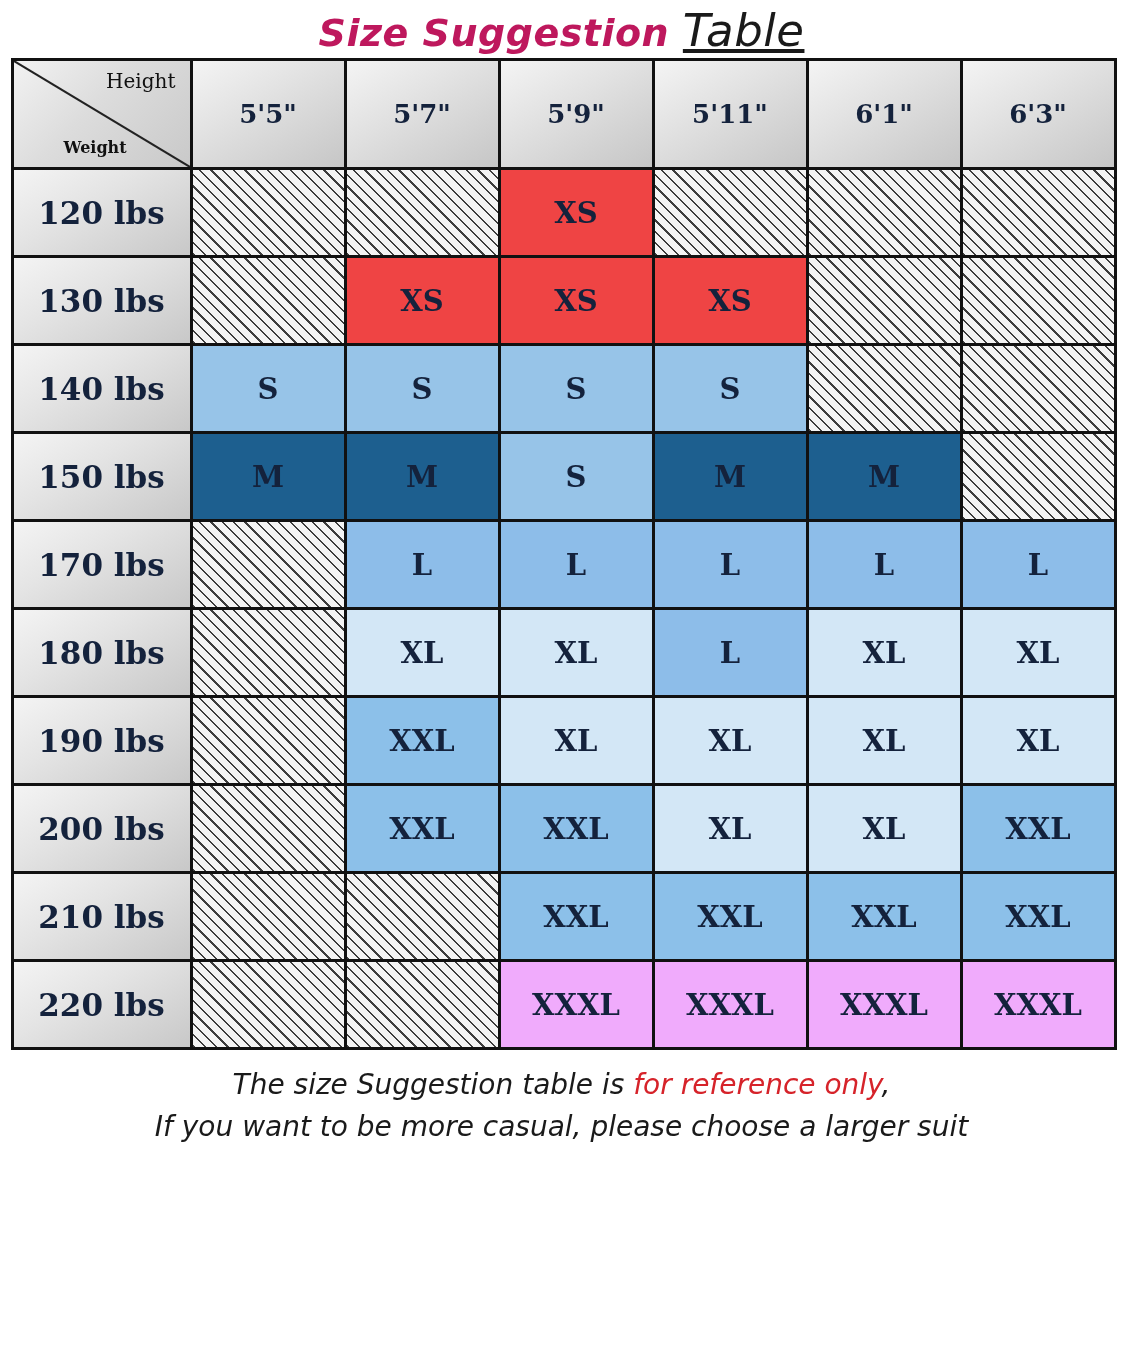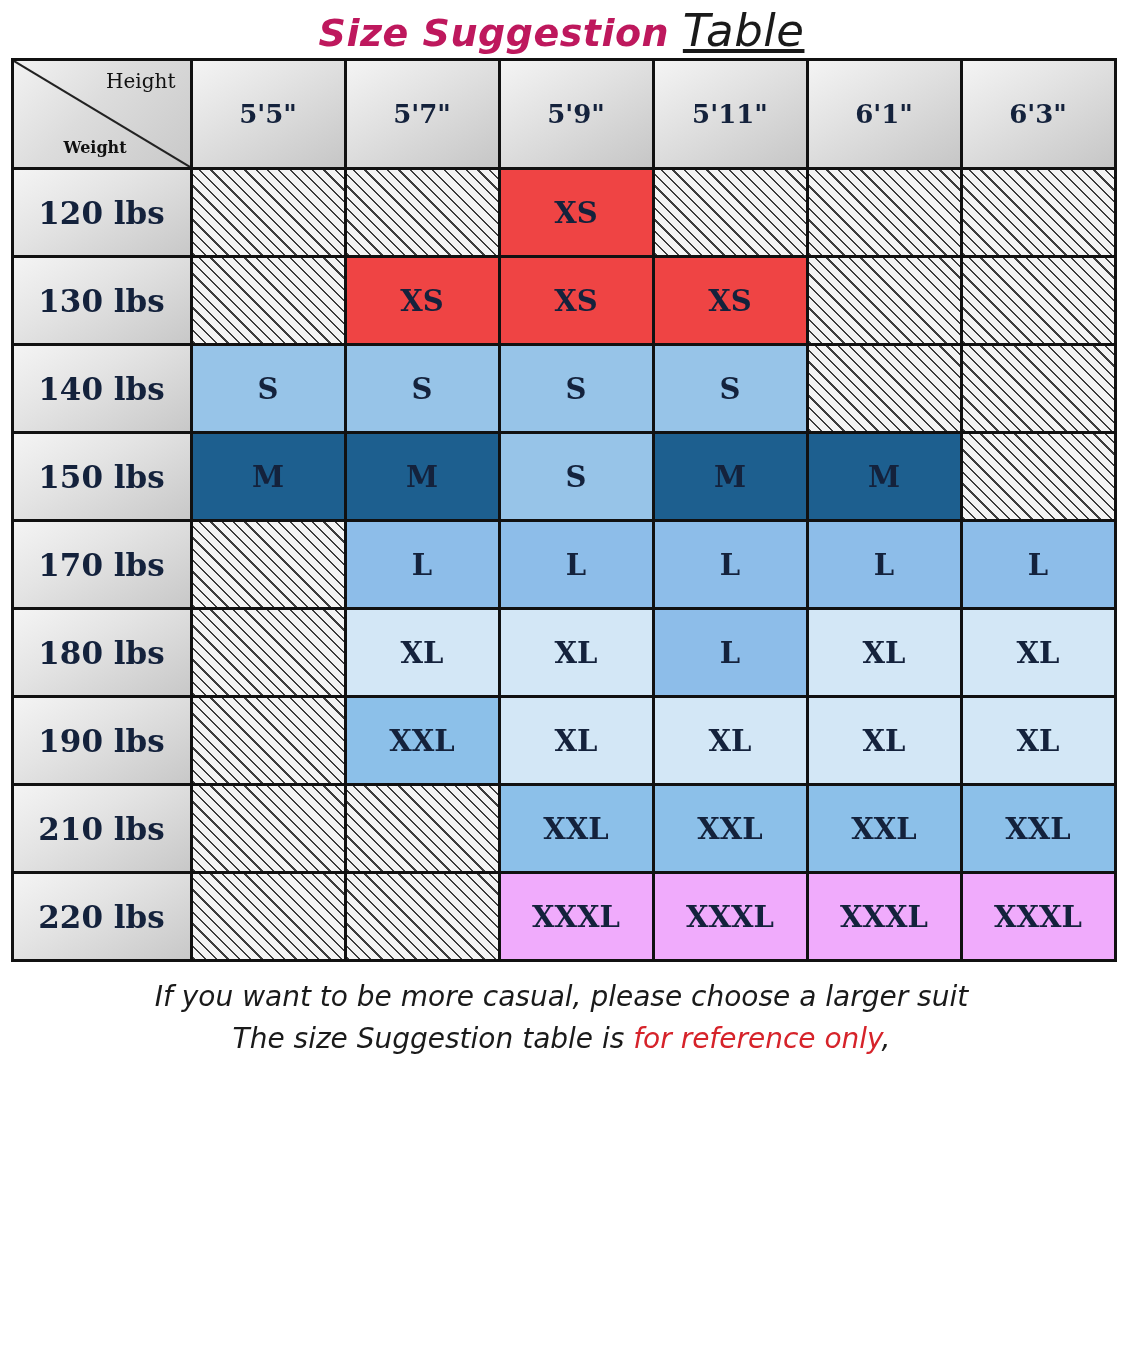--- a/index.html
+++ b/index.html
@@ -238,20 +238,29 @@
         <tr>
           <td class="row-head">190 lbs</td>
           <td class="cell c-none"></td>
           <td class="cell c-xxl">XXL</td>
           <td class="cell c-xl">XL</td>
           <td class="cell c-xl">XL</td>
           <td class="cell c-xl">XL</td>
           <td class="cell c-xl">XL</td>
         </tr>
         <tr>
+          <td class="row-head">200 lbs</td>
+          <td class="cell c-none"></td>
+          <td class="cell c-xxl">XXL</td>
+          <td class="cell c-xxl">XXL</td>
+          <td class="cell c-xl">XL</td>
+          <td class="cell c-xl">XL</td>
+          <td class="cell c-xxl">XXL</td>
+        </tr>
+        <tr>
           <td class="row-head">210 lbs</td>
           <td class="cell c-none"></td>
           <td class="cell c-none"></td>
           <td class="cell c-xxl">XXL</td>
           <td class="cell c-xxl">XXL</td>
           <td class="cell c-xxl">XXL</td>
           <td class="cell c-xxl">XXL</td>
         </tr>
         <tr>
           <td class="row-head">220 lbs</td>
@@ -260,17 +269,17 @@
           <td class="cell c-xxxl">XXXL</td>
           <td class="cell c-xxxl">XXXL</td>
           <td class="cell c-xxxl">XXXL</td>
           <td class="cell c-xxxl">XXXL</td>
         </tr>
       </tbody>
   </table>
 </div>
 
 <div class="footer">
-  <div class="line">If you want to be more casual, please choose a larger suit</div>
   <div class="line">
     <span>The size Suggestion table is </span><span class="hl">for reference only</span><span>,</span>
   </div>
+  <div class="line">If you want to be more casual, please choose a larger suit</div>
 </div>
 
 </body></html>

